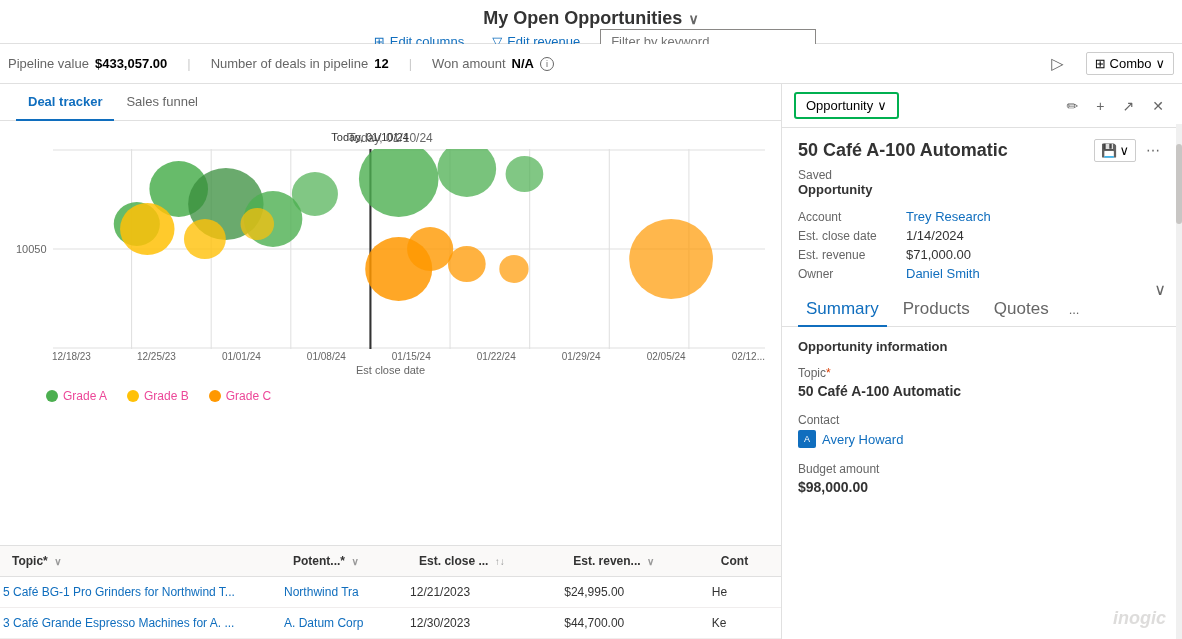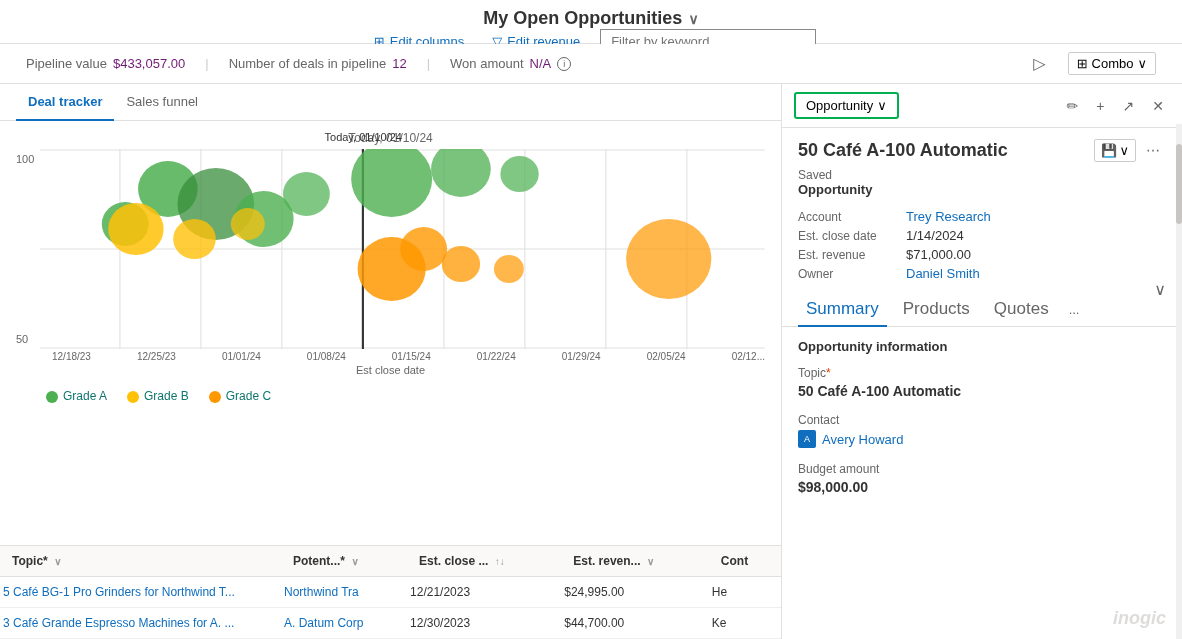--- a/index.html
+++ b/index.html
@@ -10,24 +10,24 @@
     
     .top-header { display: flex; align-items: center; padding: 8px 16px; border-bottom: 1px solid #e0e0e0; background: #fff; height: 44px; flex-direction: column; }
     .page-title { font-size: 18px; font-weight: 600; color: #333; display: flex; align-items: center; gap: 6px; }
     .page-title-chevron { color: #666; font-size: 14px; }
     .header-spacer { flex: 1; }
     .header-actions { display: flex; align-items: center; gap: 12px; }
     .header-btn { display: flex; align-items: center; gap: 5px; background: none; border: none; cursor: pointer; color: #106ebe; font-size: 13px; padding: 4px 8px; }
     .filter-keyword-input { border: 1px solid #8a8886; border-radius: 0; padding: 4px 10px; font-size: 13px; width: 216px; color: #666; outline: none; }
 
     
-    .stats-bar { display: flex; align-items: center; padding: 8px 26px; background: #fff; border-bottom: 1px solid #e0e0e0; height: 40px; gap: 16px; }
+    .stats-bar { display: flex; align-items: center; padding: 8px 8px; background: #fff; border-bottom: 1px solid #e0e0e0; height: 40px; gap: 16px; }
     .stat-item { display: flex; align-items: center; gap: 6px; font-size: 13px; }
     .stat-label { color: #666; }
-    .stat-value { font-weight: 400; color: #701a75; }
+    .stat-value { font-weight: 700; color: #000000; }
     .stat-sep { color: #ccc; margin: 0 4px; }
     .info-icon { width: 14px; height: 14px; border-radius: 50%; border: 1px solid #666; display: inline-flex; align-items: center; justify-content: center; font-size: 9px; color: #666; cursor: pointer; }
     .stats-bar-spacer { flex: 1; }
     .combo-btn { display: flex; align-items: center; gap: 4px; border: 1px solid #ccc; border-radius: 2px; padding: 3px 8px; background: #fff; cursor: pointer; font-size: 13px; }
     .next-btn { background: none; border: none; cursor: pointer; font-size: 16px; color: #666; padding: 2px 6px; }
 
     
     .main-content { display: flex; flex: 1; overflow: hidden; }
 
     
@@ -38,21 +38,21 @@
     .tab { padding: 10px 12px; cursor: pointer; font-size: 13px; color: #666; border-bottom: 2px solid transparent; margin-bottom: -1px; }
     .tab.active { color: #106ebe; border-bottom: 2px solid #106ebe; font-weight: 600; }
 
     
     .chart-area { flex: 1; padding: 10px 16px 0 16px; background: #fff; position: relative; overflow: hidden; }
     .chart-container { position: relative; height: 250px; }
     .chart-title-date { text-align: center; font-size: 12px; color: #666; margin-bottom: 4px; }
     .chart-x-label { text-align: center; font-size: 11px; color: #666; margin-top: 2px; }
 
     .legend { display: flex; gap: 20px; padding: 8px 0 4px 30px; }
-    .legend-item { display: flex; align-items: flex-end; gap: 5px; font-size: 12px; color: #0f766e; }
+    .legend-item { display: flex; align-items: center; gap: 5px; font-size: 12px; color: #ec4899; }
     .legend-dot { width: 12px; height: 12px; border-radius: 50%; }
 
     
     .table-area { border-top: 1px solid #e0e0e0; background: #fff; overflow-y: auto; max-height: 200px; }
     .data-table { width: 100%; border-collapse: collapse; }
     .data-table th { padding: 8px 12px; text-align: left; font-size: 12px; font-weight: 700; color: #333; border-bottom: 1px solid #e0e0e0; background: #faf9f8; white-space: nowrap; cursor: pointer; }
     .data-table th .sort-icon { color: #999; font-size: 10px; margin-left: 3px; }
     .data-table td { padding: 8px 3px; font-size: 12px; border-bottom: 1px solid #f0eded; white-space: nowrap; overflow: hidden; text-overflow: ellipsis; max-width: 200px; }
     .data-table td.link-cell { color: #106ebe; cursor: pointer; }
 
@@ -162,21 +162,21 @@
         <div class="tab">
           <span>Sales funnel</span>
         </div>
       </div>
 
       <div class="chart-area">
         <div class="chart-container">
           <div class="chart-title-date">Today, 01/10/24</div>
           <div style="display:flex; align-items:stretch; height:200px;">
 
-            <div style="display:flex; flex-direction:column; justify-content:space-between; align-items:flex-start; padding-right:6px; font-size:11px; color:#666; padding-top:4px; padding-bottom:4px;">
+            <div style="display:flex; flex-direction:row; justify-content:space-between; align-items:center; padding-right:6px; font-size:11px; color:#666; padding-top:4px; padding-bottom:4px;">
               <span>100</span>
               <span>50</span>
             </div>
 
             <div style="flex:1; position:relative;">
               <svg viewBox="0 0 680 200" preserveAspectRatio="none" style="width:100%;height:200px;">
 
                 <line x1="0" y1="1" x2="680" y2="1" stroke="#e0e0e0" stroke-width="1"></line>
                 <line x1="0" y1="100" x2="680" y2="100" stroke="#e0e0e0" stroke-width="1"></line>
                 <line x1="0" y1="199" x2="680" y2="199" stroke="#e0e0e0" stroke-width="1"></line>

